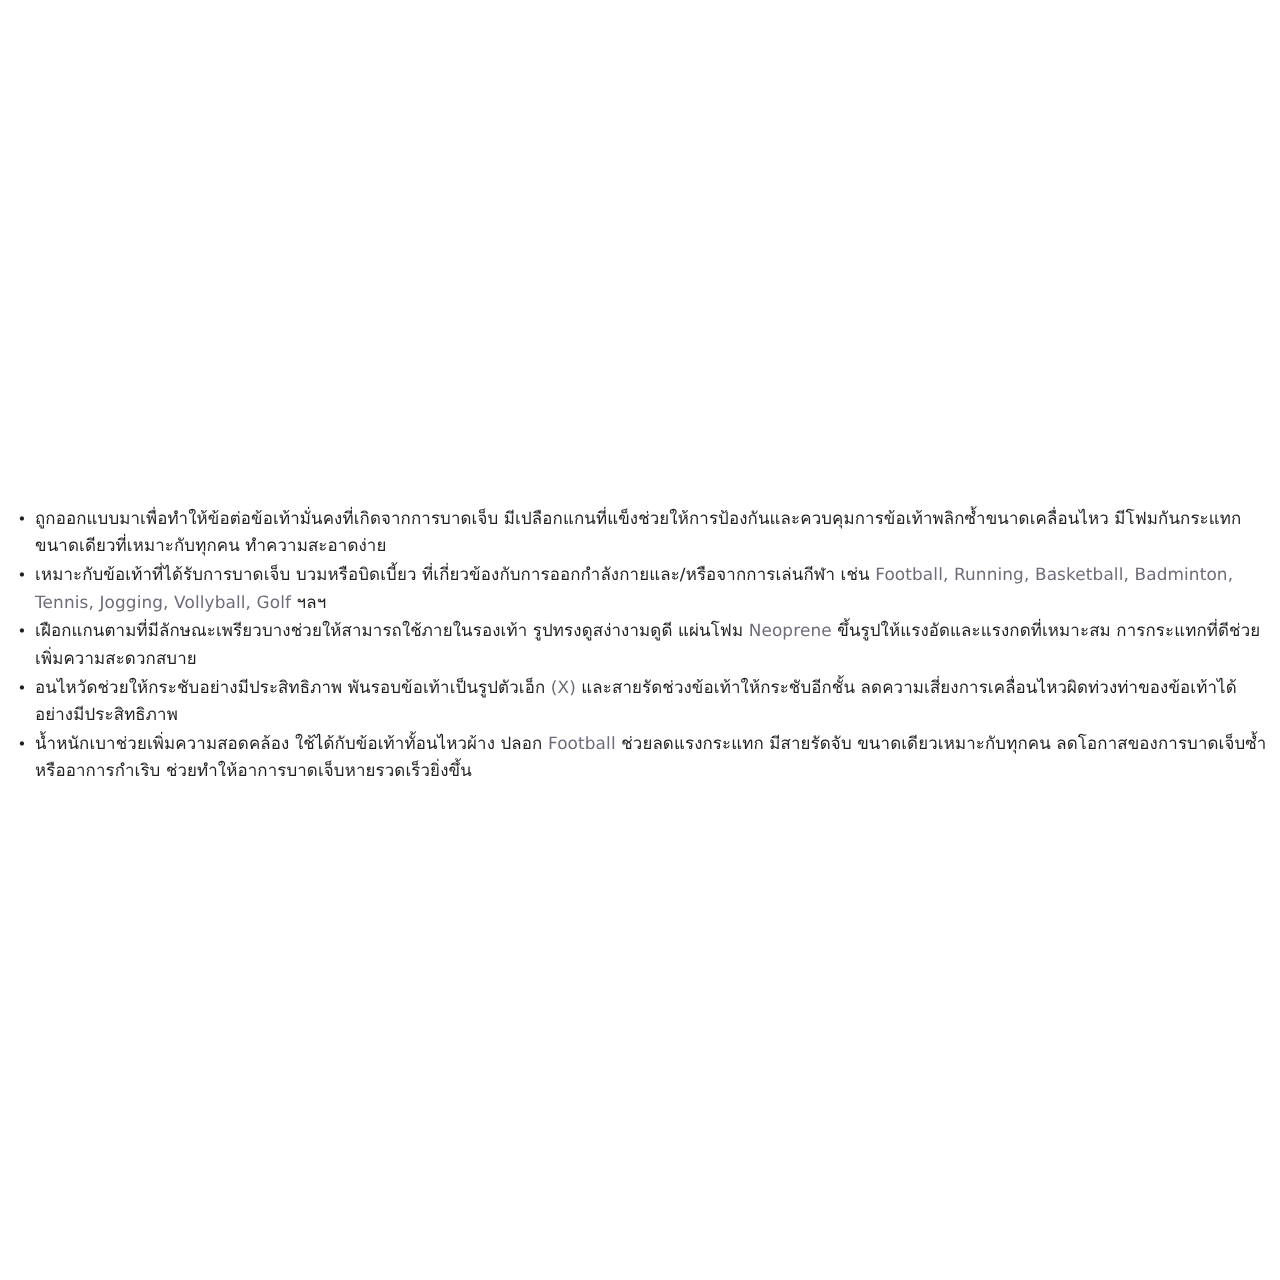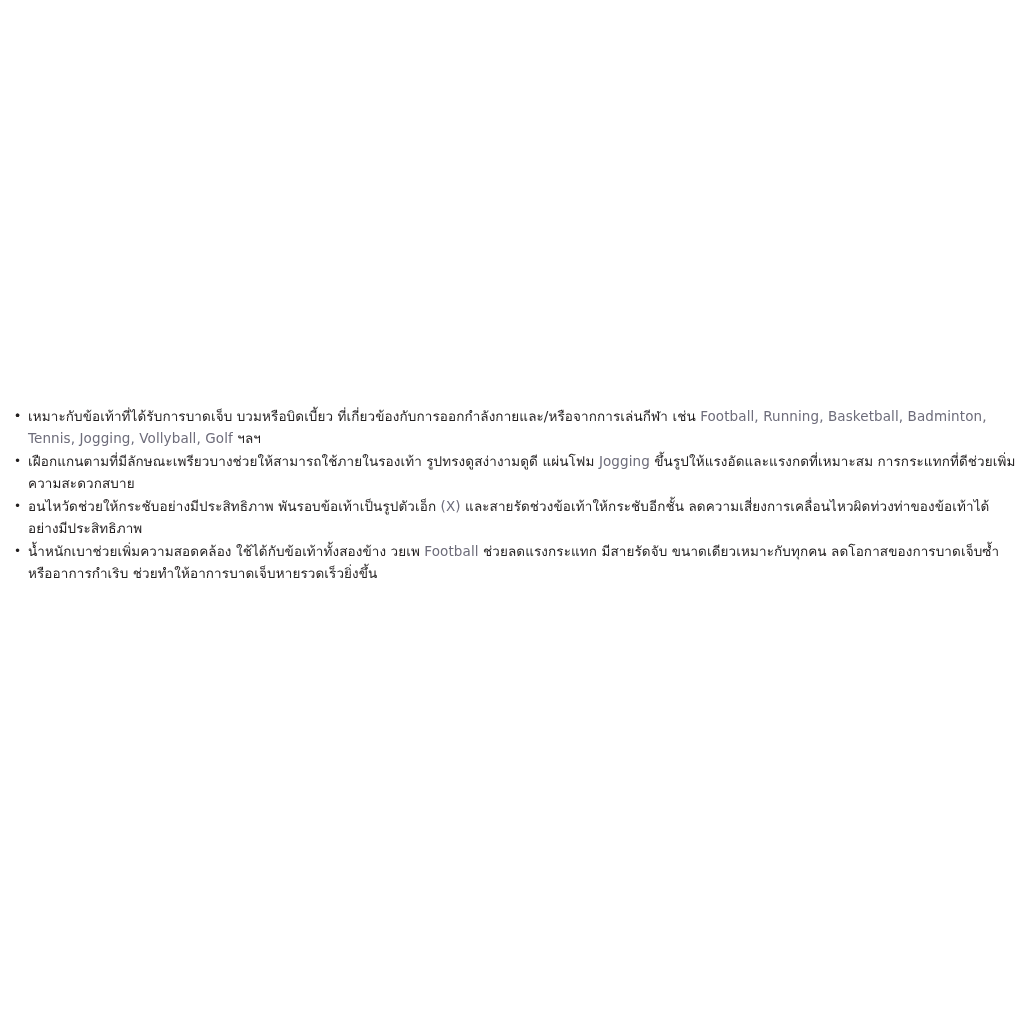--- a/index.html
+++ b/index.html
@@ -60,20 +60,20 @@
   .hl {
     color: #6d6c7a;
   }
 </style>
 </head>
 <body>
 
 <div class="page">
   <div class="content-block">
     <ul class="feature-list">
-        <li><span class="bullet">•</span></li>
+        <li><span class="bullet">•</span><span class="txt">ถูกออกแบบมาเพื่อทำให้ข้อต่อข้อเท้ามั่นคงที่เกิดจากการบาดเจ็บ มีเปลือกแกนที่แข็งช่วยให้การป้องกันและควบคุมการข้อเท้าพลิกซ้ำขนาดเคลื่อนไหว มีโฟมกันกระแทกขนาดเดียวที่เหมาะกับทุกคน ทำความสะอาดง่าย</span></li>
         <li><span class="bullet">•</span><span class="txt">เหมาะกับข้อเท้าที่ได้รับการบาดเจ็บ บวมหรือบิดเบี้ยว ที่เกี่ยวข้องกับการออกกำลังกายและ/หรือจากการเล่นกีฬา เช่น </span><span class="hl">Football, Running, Basketball, Badminton, Tennis, Jogging, Vollyball, Golf</span><span class="txt"> ฯลฯ</span></li>
-        <li><span class="bullet">•</span><span class="txt">เฝือกแกนตามที่มีลักษณะเพรียวบางช่วยให้สามารถใช้ภายในรองเท้า รูปทรงดูสง่างามดูดี แผ่นโฟม </span><span class="hl">Jogging</span><span class="txt"> ขึ้นรูปให้แรงอัดและแรงกดที่เหมาะสม การกระแทกที่ดีช่วยเพิ่มความสะดวกสบาย</span></li>
+        <li><span class="bullet">•</span><span class="txt">เฝือกแกนตามที่มีลักษณะเพรียวบางช่วยให้สามารถใช้ภายในรองเท้า รูปทรงดูสง่างามดูดี แผ่นโฟม </span><span class="hl">Neoprene</span><span class="txt"> ขึ้นรูปให้แรงอัดและแรงกดที่เหมาะสม การกระแทกที่ดีช่วยเพิ่มความสะดวกสบาย</span></li>
         <li><span class="bullet">•</span><span class="txt">อนไหวัดช่วยให้กระชับอย่างมีประสิทธิภาพ พันรอบข้อเท้าเป็นรูปตัวเอ็ก </span><span class="hl">(X)</span><span class="txt"> และสายรัดช่วงข้อเท้าให้กระชับอีกชั้น ลดความเสี่ยงการเคลื่อนไหวผิดท่วงท่าของข้อเท้าได้อย่างมีประสิทธิภาพ</span></li>
-        <li><span class="bullet">•</span><span class="txt">น้ำหนักเบาช่วยเพิ่มความสอดคล้อง ใช้ได้กับข้อเท้าทั้งสองข้าง วยเพ </span><span class="hl">Football</span><span class="txt"> ช่วยลดแรงกระแทก มีสายรัดจับ ขนาดเดียวเหมาะกับทุกคน ลดโอกาสของการบาดเจ็บซ้ำหรืออาการกำเริบ ช่วยทำให้อาการบาดเจ็บหายรวดเร็วยิ่งขึ้น</span></li>
+        <li><span class="bullet">•</span><span class="txt">น้ำหนักเบาช่วยเพิ่มความสอดคล้อง ใช้ได้กับข้อเท้าทั้อนไหวผ้าง ปลอก </span><span class="hl">Football</span><span class="txt"> ช่วยลดแรงกระแทก มีสายรัดจับ ขนาดเดียวเหมาะกับทุกคน ลดโอกาสของการบาดเจ็บซ้ำหรืออาการกำเริบ ช่วยทำให้อาการบาดเจ็บหายรวดเร็วยิ่งขึ้น</span></li>
       </ul>
   </div>
 </div>
 
 </body></html>

